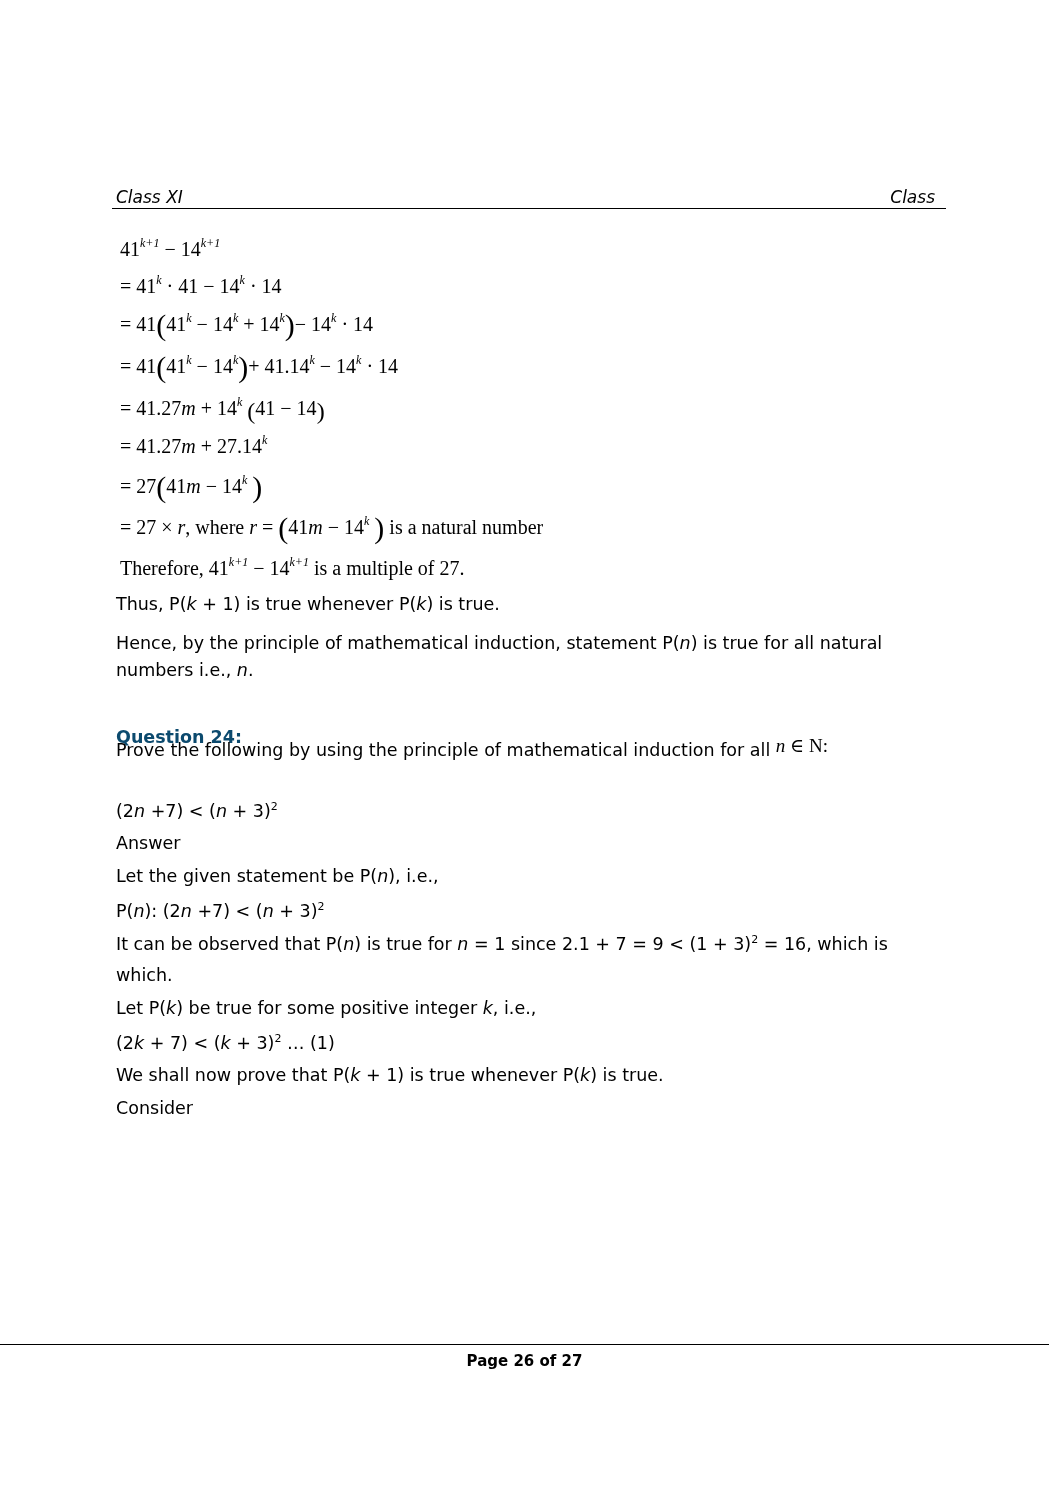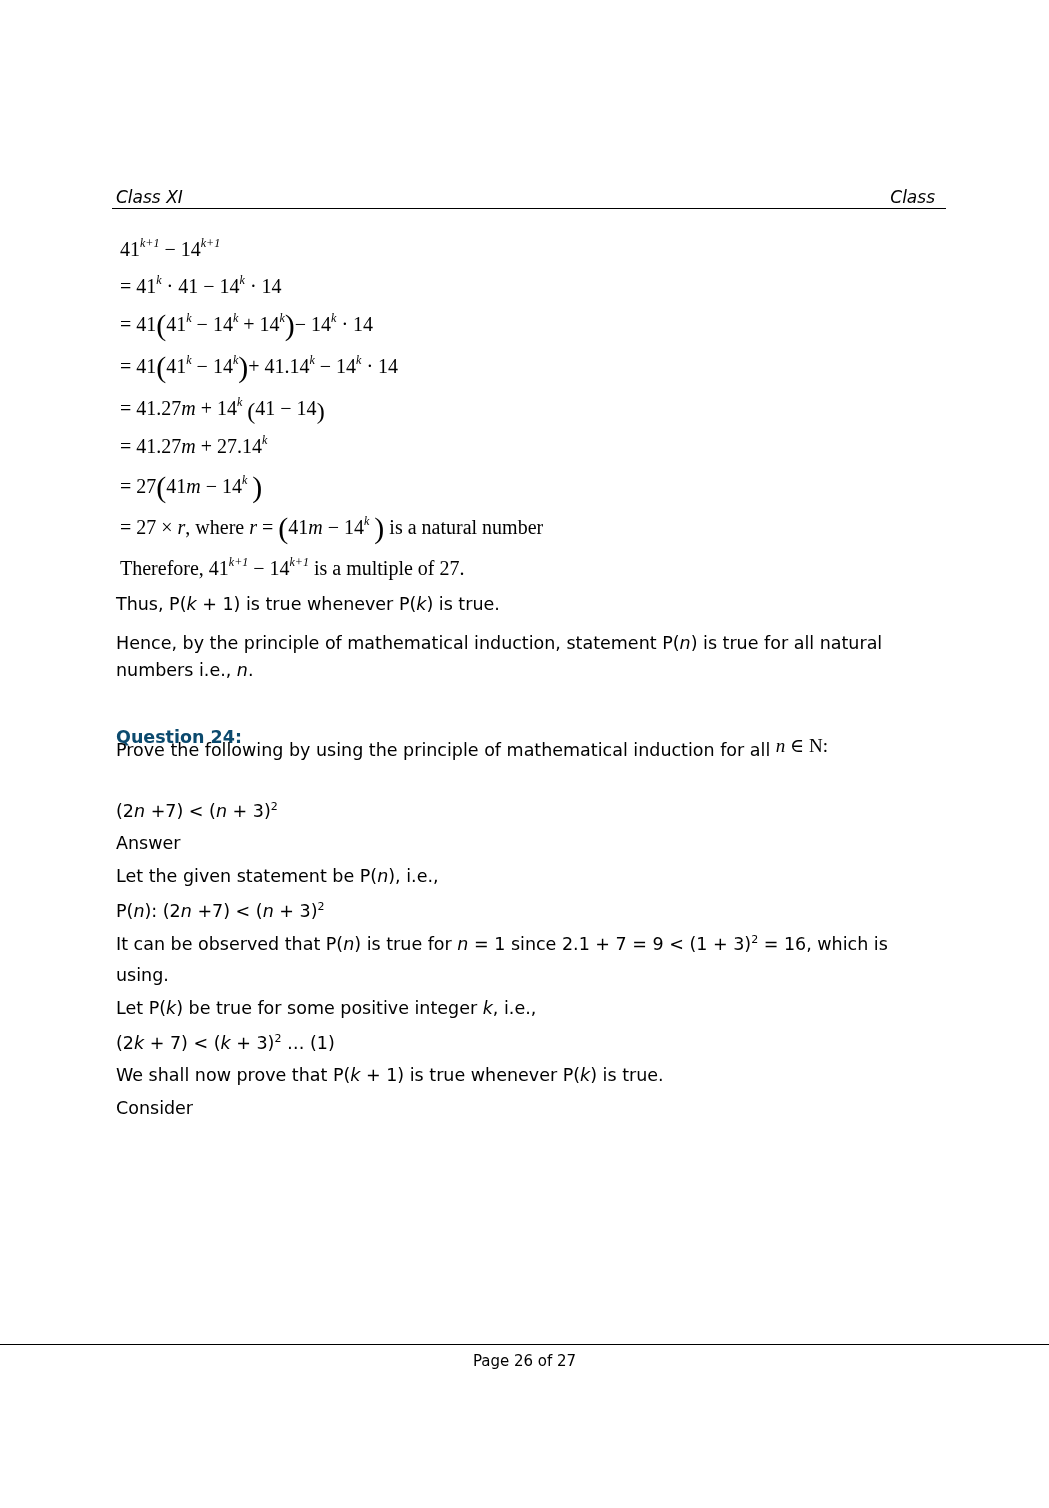--- a/index.html
+++ b/index.html
@@ -19,21 +19,21 @@
   .math i { font-style: italic; }
   .big { font-size: 30px; vertical-align: -4px; line-height: 0.5; }
 
   .line { position: absolute; left: 116px; font-size: 17.5px; white-space: nowrap; line-height: 1; }
   .line i { font-style: italic; }
   .line sup { font-size: 11px; vertical-align: 7px; }
   .q-title { position: absolute; left: 116px; top: 727px; font-size: 17.5px; font-weight: bold; color: #0c4a6e; }
   .inline-serif { font-family: "Liberation Serif", "DejaVu Serif", serif; font-size: 19px; }
 
   .footer-rule { position: absolute; left: 0; top: 1344px; width: 1049px; height: 0; border-top: 1.5px solid #000; }
-  .footer { position: absolute; left: 0; width: 1049px; top: 1352px; text-align: center; font-size: 15px; font-weight: normal; }
+  .footer { position: absolute; left: 0; width: 1049px; top: 1352px; text-align: center; font-size: 15px; font-weight: bold; }
 </style>
 </head>
 <body>
 
 <div class="header sans">
   <span class="h-left">Class XI</span>
   <span class="h-right">Class</span>
 </div>
 
 <div class="math serif" style="top:237px">41<sup>k+1</sup> − 14<sup>k+1</sup></div>
@@ -52,20 +52,20 @@
 
 <div class="q-title sans">Question 24:</div>
 
 <div class="line sans" style="top:740px"><span>Prove the following by using the principle of mathematical induction for all</span> <span class="inline-serif" style="position:relative;top:-4px"><i>n</i> ∈ N:</span></div>
 <div class="line sans" style="top:801px">(2<i>n</i> +7) &lt; (<i>n</i> + 3)<sup>2</sup></div>
 
 <div class="line sans" style="top:835px">Answer</div>
 <div class="line sans" style="top:868px">Let the given statement be P(<i>n</i>), i.e.,</div>
 <div class="line sans" style="top:901px">P(<i>n</i>): (2<i>n</i> +7) &lt; (<i>n</i> + 3)<sup>2</sup></div>
 <div class="line sans" style="top:934px">It can be observed that P(<i>n</i>) is true for <i>n</i> = 1 since 2.1 + 7 = 9 &lt; (1 + 3)<sup>2</sup> = 16, which is</div>
-<div class="line sans" style="top:967px">using.</div>
+<div class="line sans" style="top:967px">which.</div>
 <div class="line sans" style="top:1000px">Let P(<i>k</i>) be true for some positive integer <i>k</i>, i.e.,</div>
 <div class="line sans" style="top:1033px">(2<i>k</i> + 7) &lt; (<i>k</i> + 3)<sup>2</sup> … (1)</div>
 <div class="line sans" style="top:1067px">We shall now prove that P(<i>k</i> + 1) is true whenever P(<i>k</i>) is true.</div>
 <div class="line sans" style="top:1100px">Consider</div>
 
 <div class="footer-rule"></div>
 <div class="footer sans">Page 26 of 27</div>
 
 </body></html>

